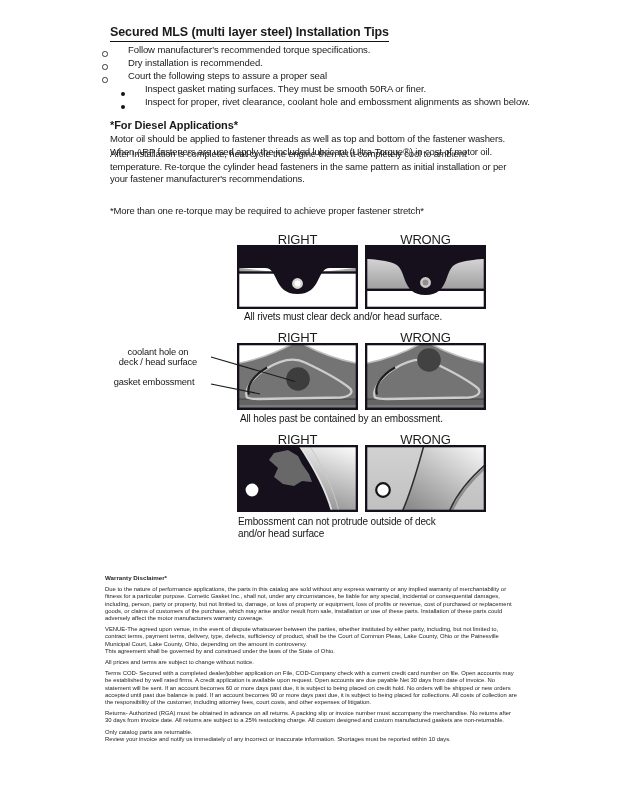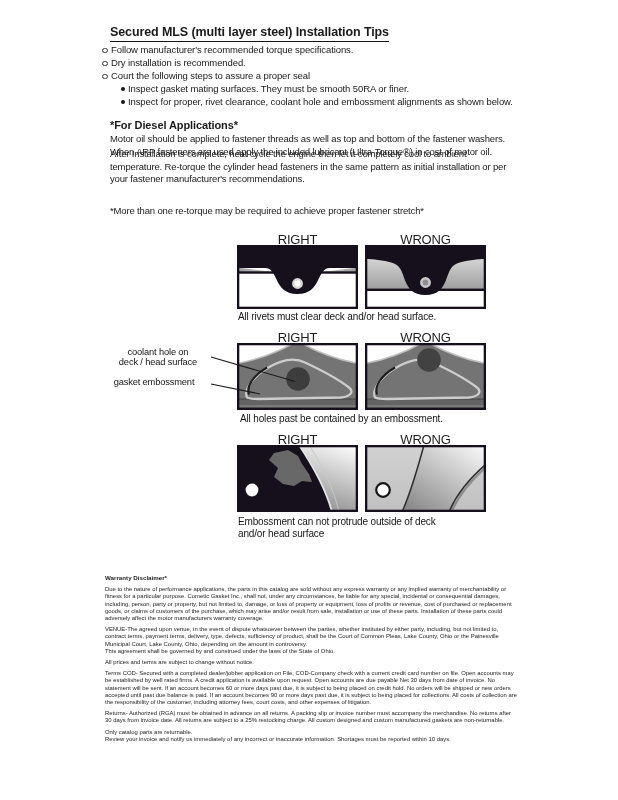--- a/index.html
+++ b/index.html
@@ -6,21 +6,21 @@
   .page{
     position:relative;width:618px;height:800px;background:#ffffff;overflow:hidden;
     font-family:"Liberation Sans","DejaVu Sans",sans-serif;color:#1a1a1a;
   }
   .abs{position:absolute;}
   .title{
     left:110px;top:25px;font-size:12.5px;font-weight:bold;letter-spacing:-0.1px;
     border-bottom:1.6px solid #111;padding-bottom:2px;white-space:nowrap;
   }
   .bullets{left:102px;top:44px;font-size:9.5px;letter-spacing:-0.1px;line-height:12.9px;white-space:nowrap;}
-  .b-row{display:flex;align-items:flex-start;}
+  .b-row{display:flex;align-items:flex-end;gap:17px;}
   .b-row.sub{margin-left:19px;}
   .b-ring{flex:0 0 auto;width:3.5px;height:3.5px;border:1px solid #3a3a3a;border-radius:50%;margin:3.8px 3.5px 0 0;background:#fff;}
   .b-dot{flex:0 0 auto;width:4px;height:4px;border-radius:50%;margin:4px 3px 0 0;background:#151515;}
   .diesel-h{left:110px;top:119px;font-size:11px;font-weight:bold;letter-spacing:-0.1px;white-space:nowrap;}
   .para{left:110px;width:398px;font-size:9.5px;letter-spacing:-0.15px;line-height:12.6px;}
   .p1{top:133px;}
   .p2{top:148px;}
   .note{top:205px;white-space:nowrap;}
   .fig-label{width:121px;text-align:center;font-size:13px;letter-spacing:-0.2px;color:#1c1c1c;}
   .panel{width:121px;}
@@ -105,21 +105,21 @@
       <rect x="0" y="0" width="121" height="64" fill="#ffffff"></rect>
       <rect x="0" y="15" width="121" height="30" fill="url(#g1)"></rect>
       <rect x="0" y="43.6" width="121" height="2.4" fill="#15101c"></rect>
       <path d="M0,0 H121 V14 C108,14.5 99,16 92,18.5 C78,23.5 86,50 60.5,50 C35,50 43,23.5 29,18.5 C22,16 13,14.5 0,14 Z" fill="#15101c"></path>
       <circle cx="60.5" cy="37.5" r="6.6" fill="#c9c9c9" stroke="#15101c" stroke-width="2.3"></circle>
       <circle cx="60.5" cy="37.5" r="2.9" fill="#8f8f8f"></circle>
       <rect x="1.15" y="1.15" width="118.7" height="61.7" fill="none" stroke="#15101c" stroke-width="2.3"></rect>
     </svg>
   </div>
 
-  <div class="abs caption" style="left:238px;top:311px;">All rivets must clear deck and/or head surface.</div>
+  <div class="abs caption" style="left:244px;top:311px;">All rivets must clear deck and/or head surface.</div>
 
   <div class="abs fig-label" style="left:237px;top:330px;">RIGHT</div>
   <div class="abs fig-label" style="left:365px;top:330px;">WRONG</div>
 
   <div class="abs callout" style="left:104px;top:347px;width:108px;">
     <div>coolant hole on</div>
     <div>deck / head surface</div>
   </div>
   <div class="abs callout" style="left:96px;top:377px;width:116px;">
     <div>gasket embossment</div>

